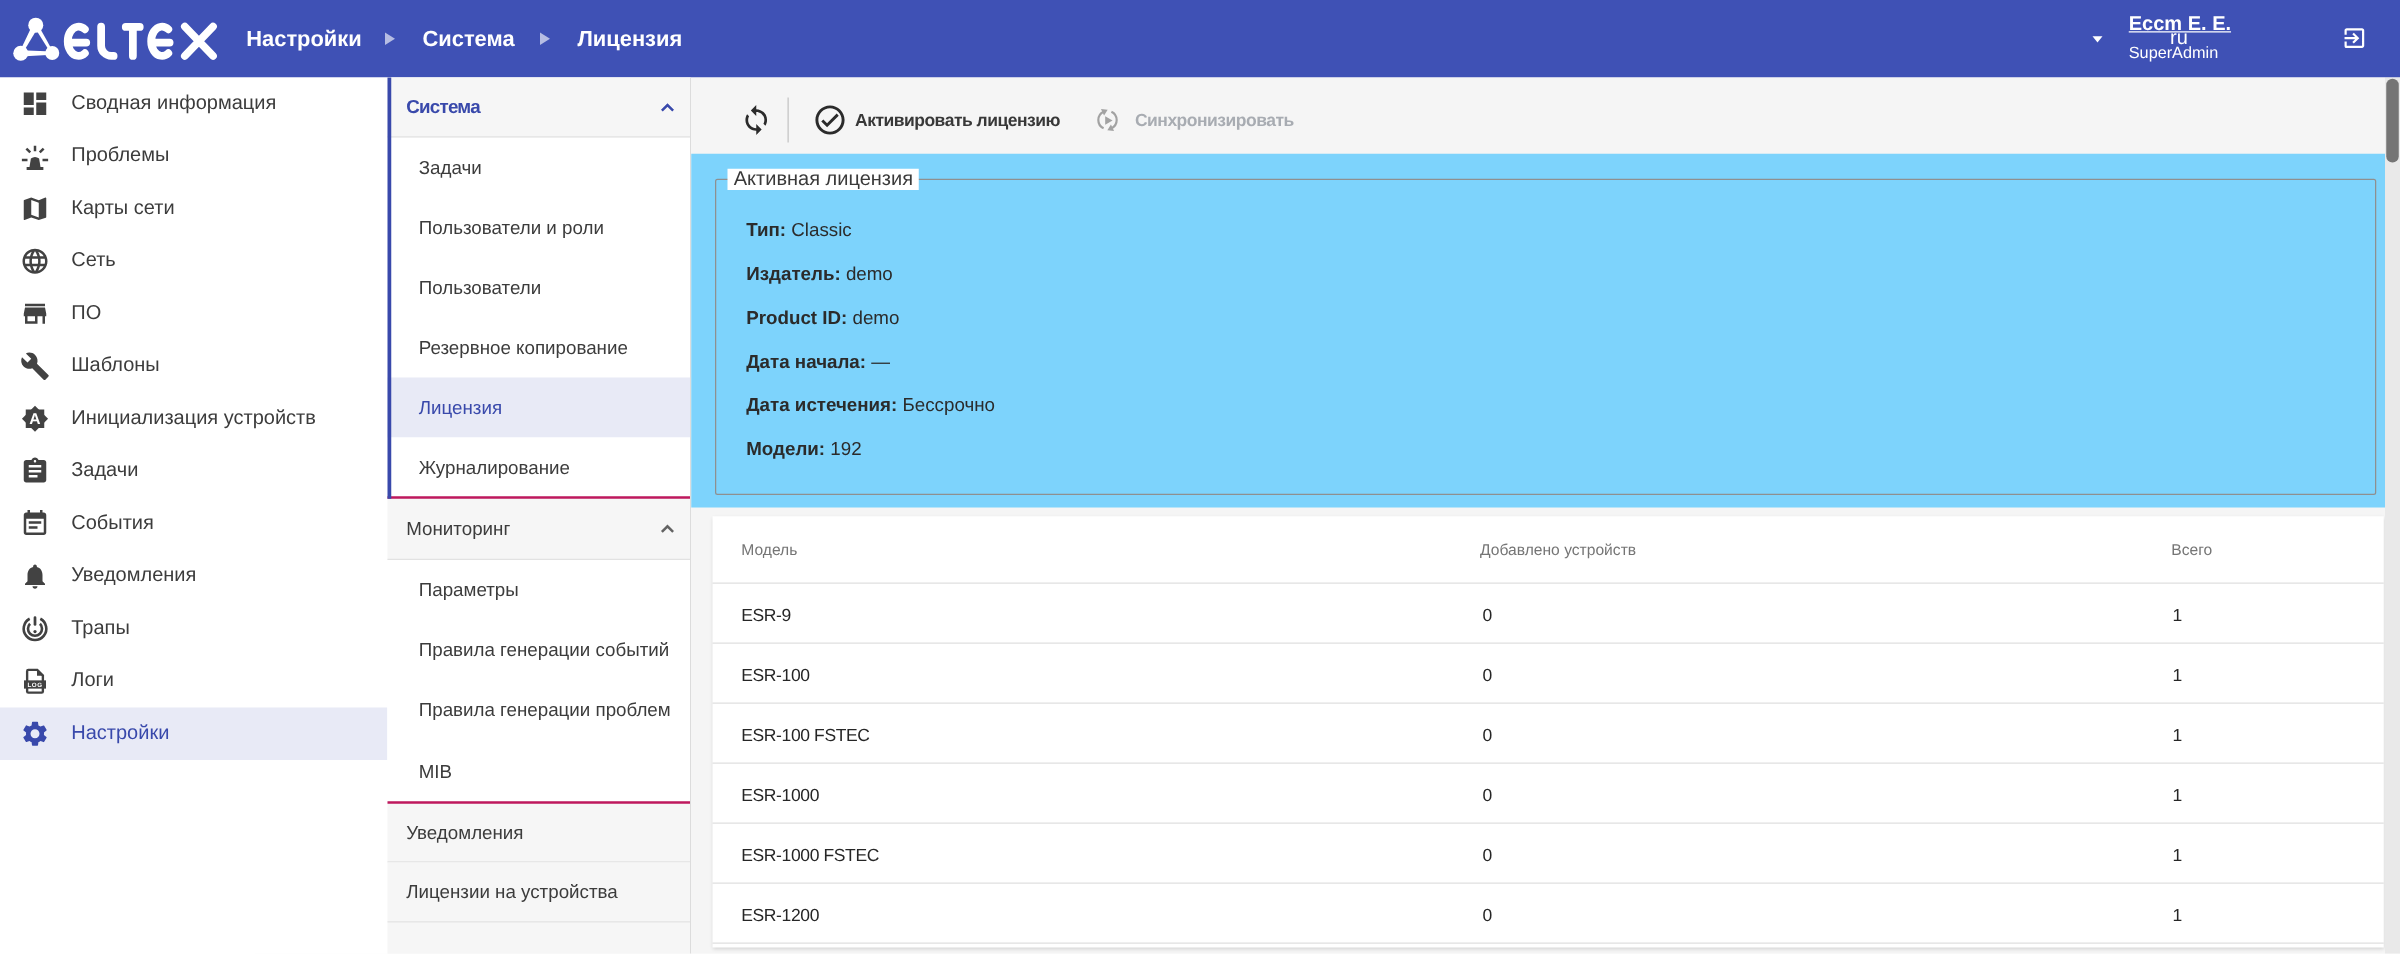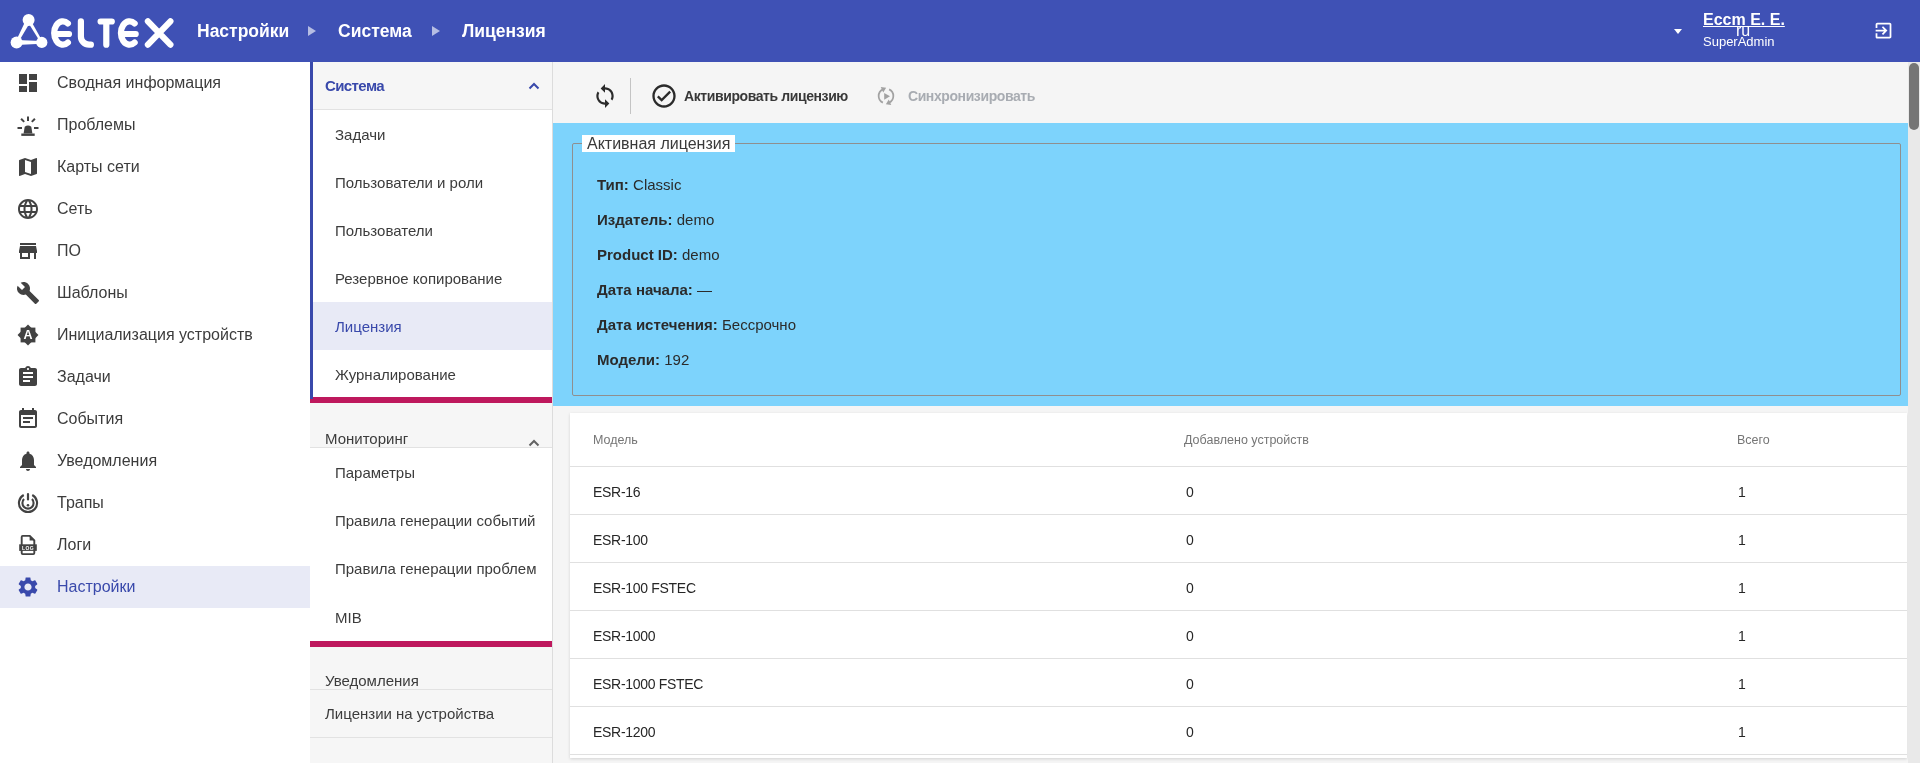--- a/index.html
+++ b/index.html
@@ -24,21 +24,21 @@
 .side1 { position:absolute; left:0; top:62px; width:310px; height:701px; background:#fff; }
 .s1item { height:42px; display:flex; align-items:center; padding-left:16px; color:#3c3c3c; font-size:16px; }
 .s1item svg { width:24px; height:24px; margin-right:17px; fill:#424242; flex:none; }
 .s1item.active { background:#e8eaf6; color:#3949ab; }
 .s1item.active svg { fill:#3949ab; }
 
 .side2 { position:absolute; left:310px; top:62px; width:243px; height:701px; background:#fff; border-right:1px solid #dcdcdc; }
 .blueline { position:absolute; left:0; top:0; width:3px; height:337px; background:#3949ab; z-index:4; }
 .s2head { position:relative; height:48px; border-bottom:1px solid #e2e2e2; background:#f6f6f6; display:flex; align-items:center; justify-content:space-between; padding:0 12px 0 15px; font-size:15px; color:#3c3c3c; }
 .s2head.first { color:#3949ab; font-weight:bold; font-size:15px; letter-spacing:-0.6px; }
-.s2head.btop { border-top:6px solid #be185d; margin-top:-1px;align-items:flex-end; }
+.s2head.btop { border-top:2px solid #be185d; margin-top:-1px; }
 .s2item { height:48px; display:flex; align-items:center; padding-left:25px; font-size:15px; color:#3c3c3c; background:#fff; }
 .s2item.active { background:#e8eaf6; color:#3949ab; }
 .chev { width:12px; height:8px; }
 .s2tail { height:26px; background:#f6f6f6; }
 
 .content { position:absolute; left:553px; top:62px; width:1355px; height:701px; background:#f5f5f5; }
 .toolbar { position:absolute; left:0; top:0; width:100%; height:61px; display:flex; align-items:center; padding-top:6px; }
 .tbtn { display:flex; align-items:center; font-size:14px; letter-spacing:-0.4px; font-weight:bold; color:#383838; }
 .tbtn svg { margin-right:6px; }
 .tbtn.disabled { color:#a8acb2; }
@@ -232,21 +232,21 @@
       <div class="fl" style="top:206px;"><b>Модели:</b> 192</div>
     </div>
   </div>
   <div class="card">
     <div class="thead">
         <span class="c1">Модель</span>
         <span class="c2">Добавлено устройств</span>
         <span class="c3">Всего</span>
       </div>
     <div class="trow">
-        <span class="c1">ESR-16</span>
+        <span class="c1">ESR-9</span>
         <span class="c2v">0</span>
         <span class="c3v">1</span>
       </div>
     <div class="trow">
         <span class="c1">ESR-100</span>
         <span class="c2v">0</span>
         <span class="c3v">1</span>
       </div>
     <div class="trow">
         <span class="c1">ESR-100 FSTEC</span>

